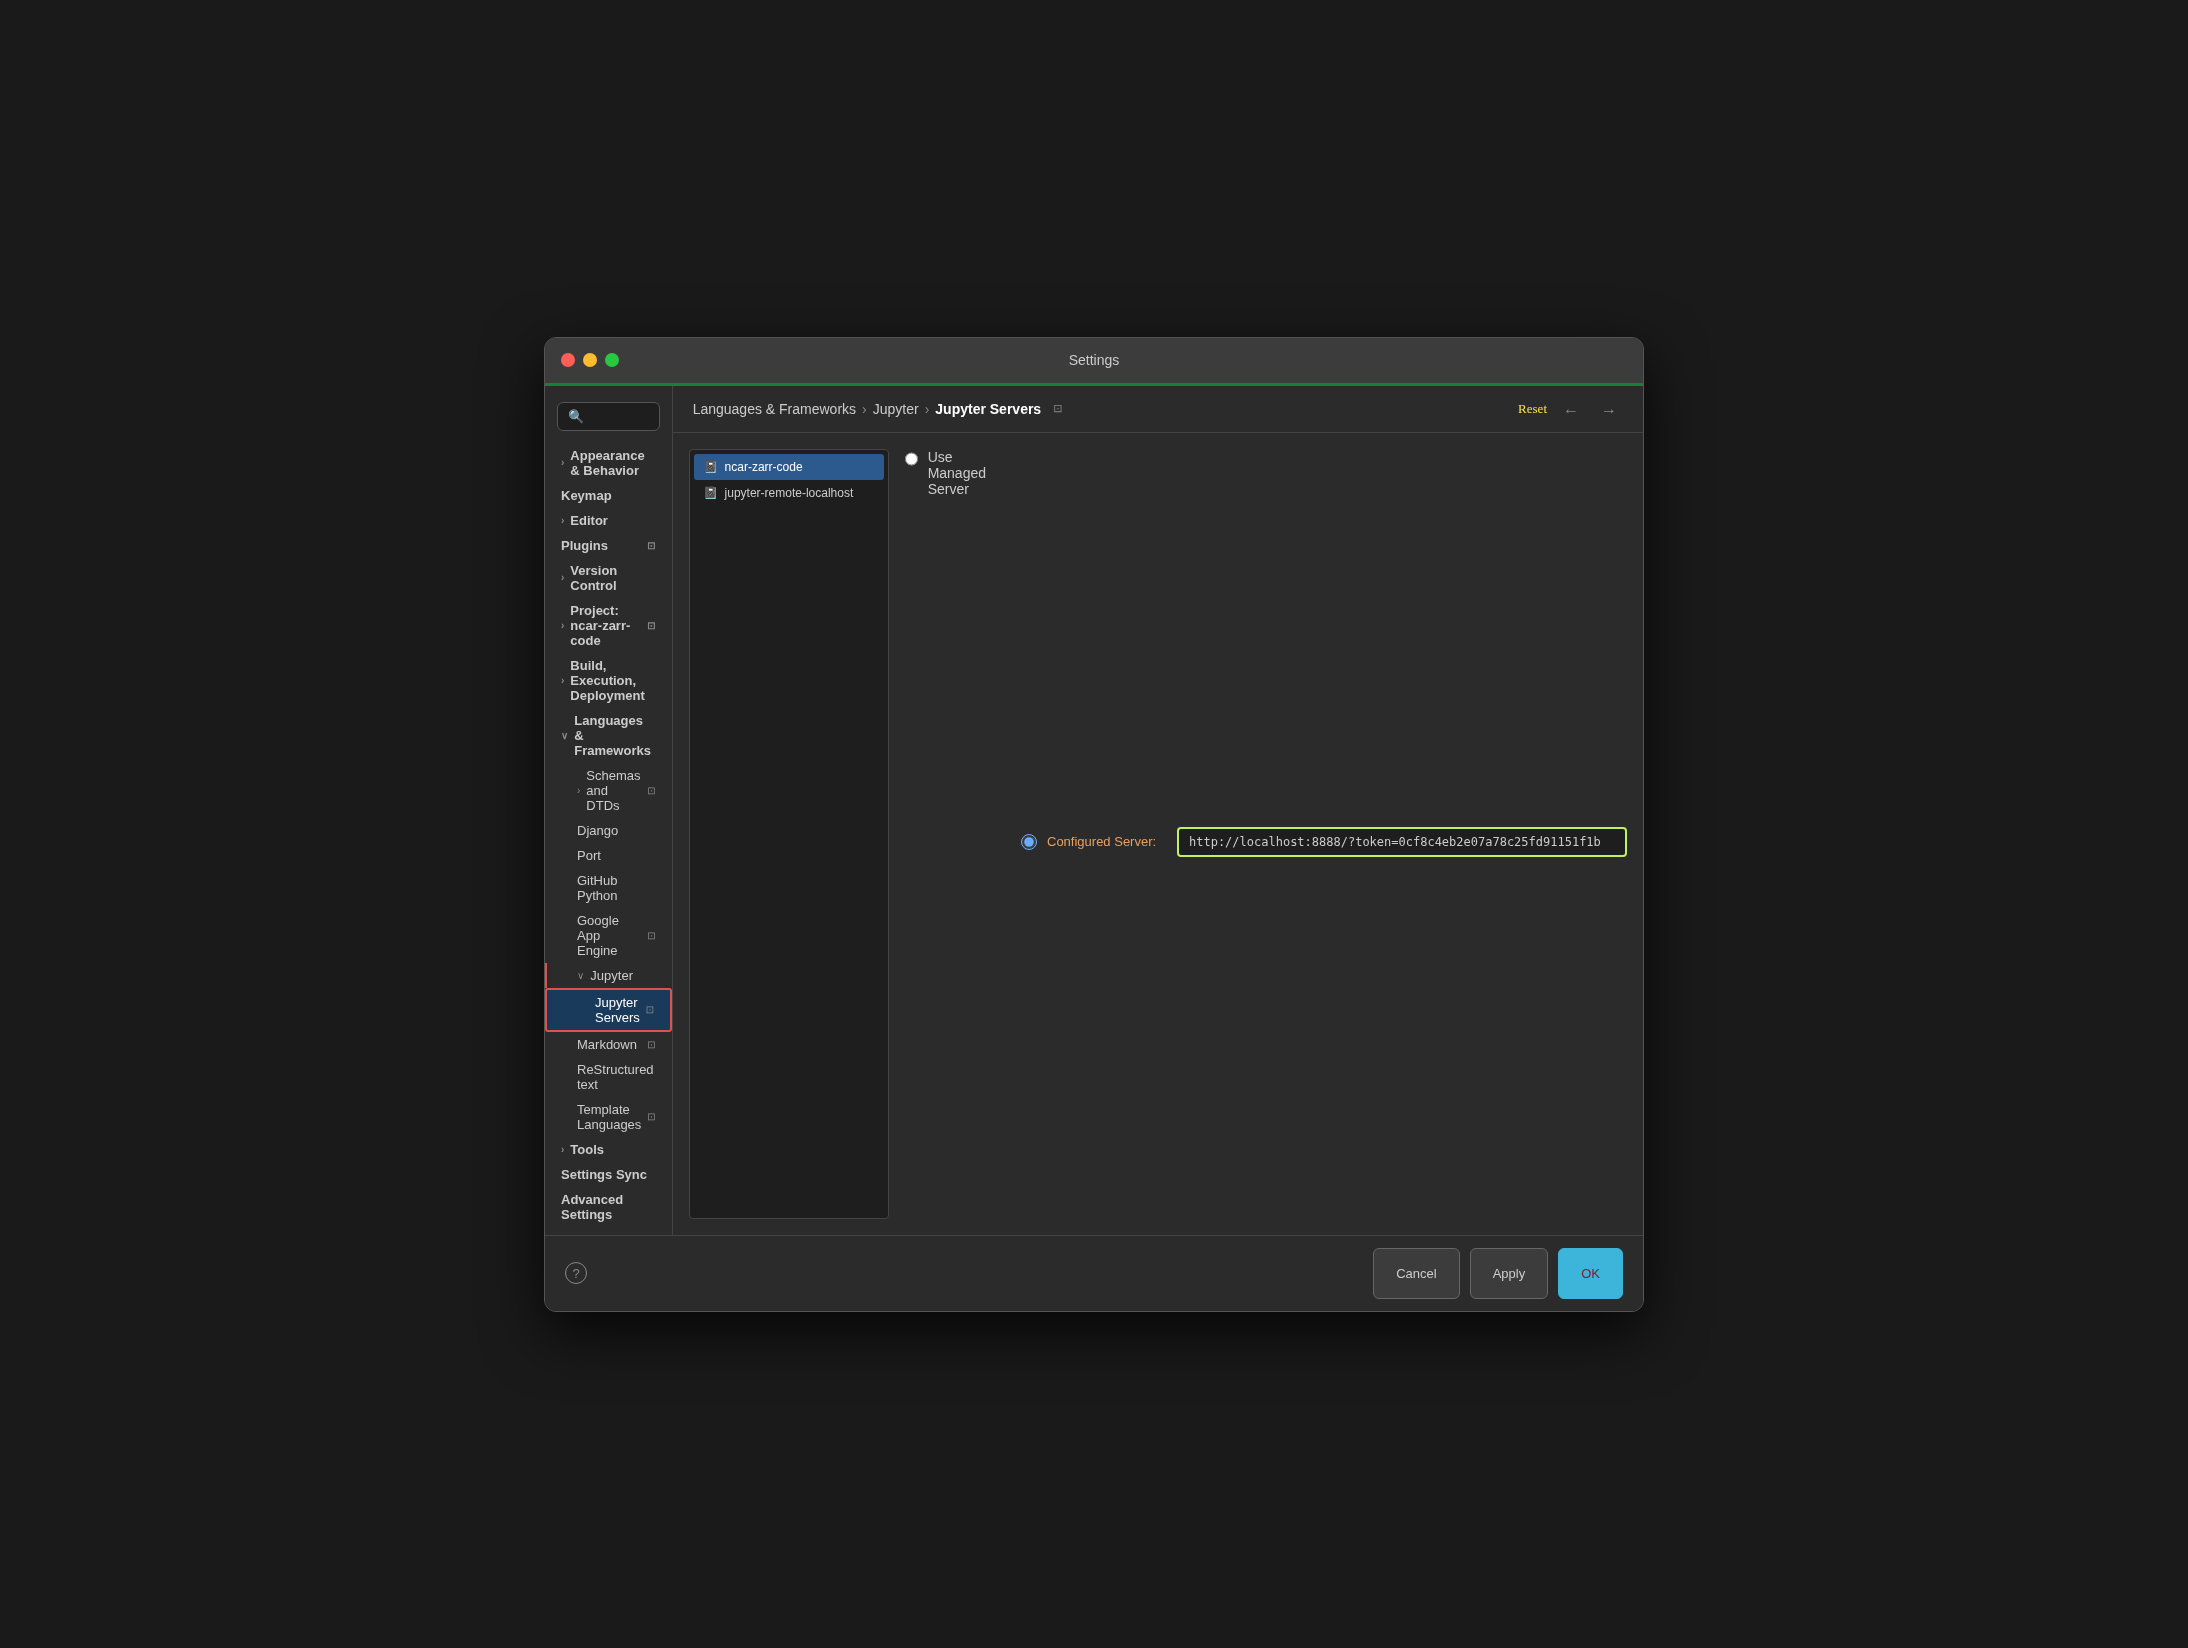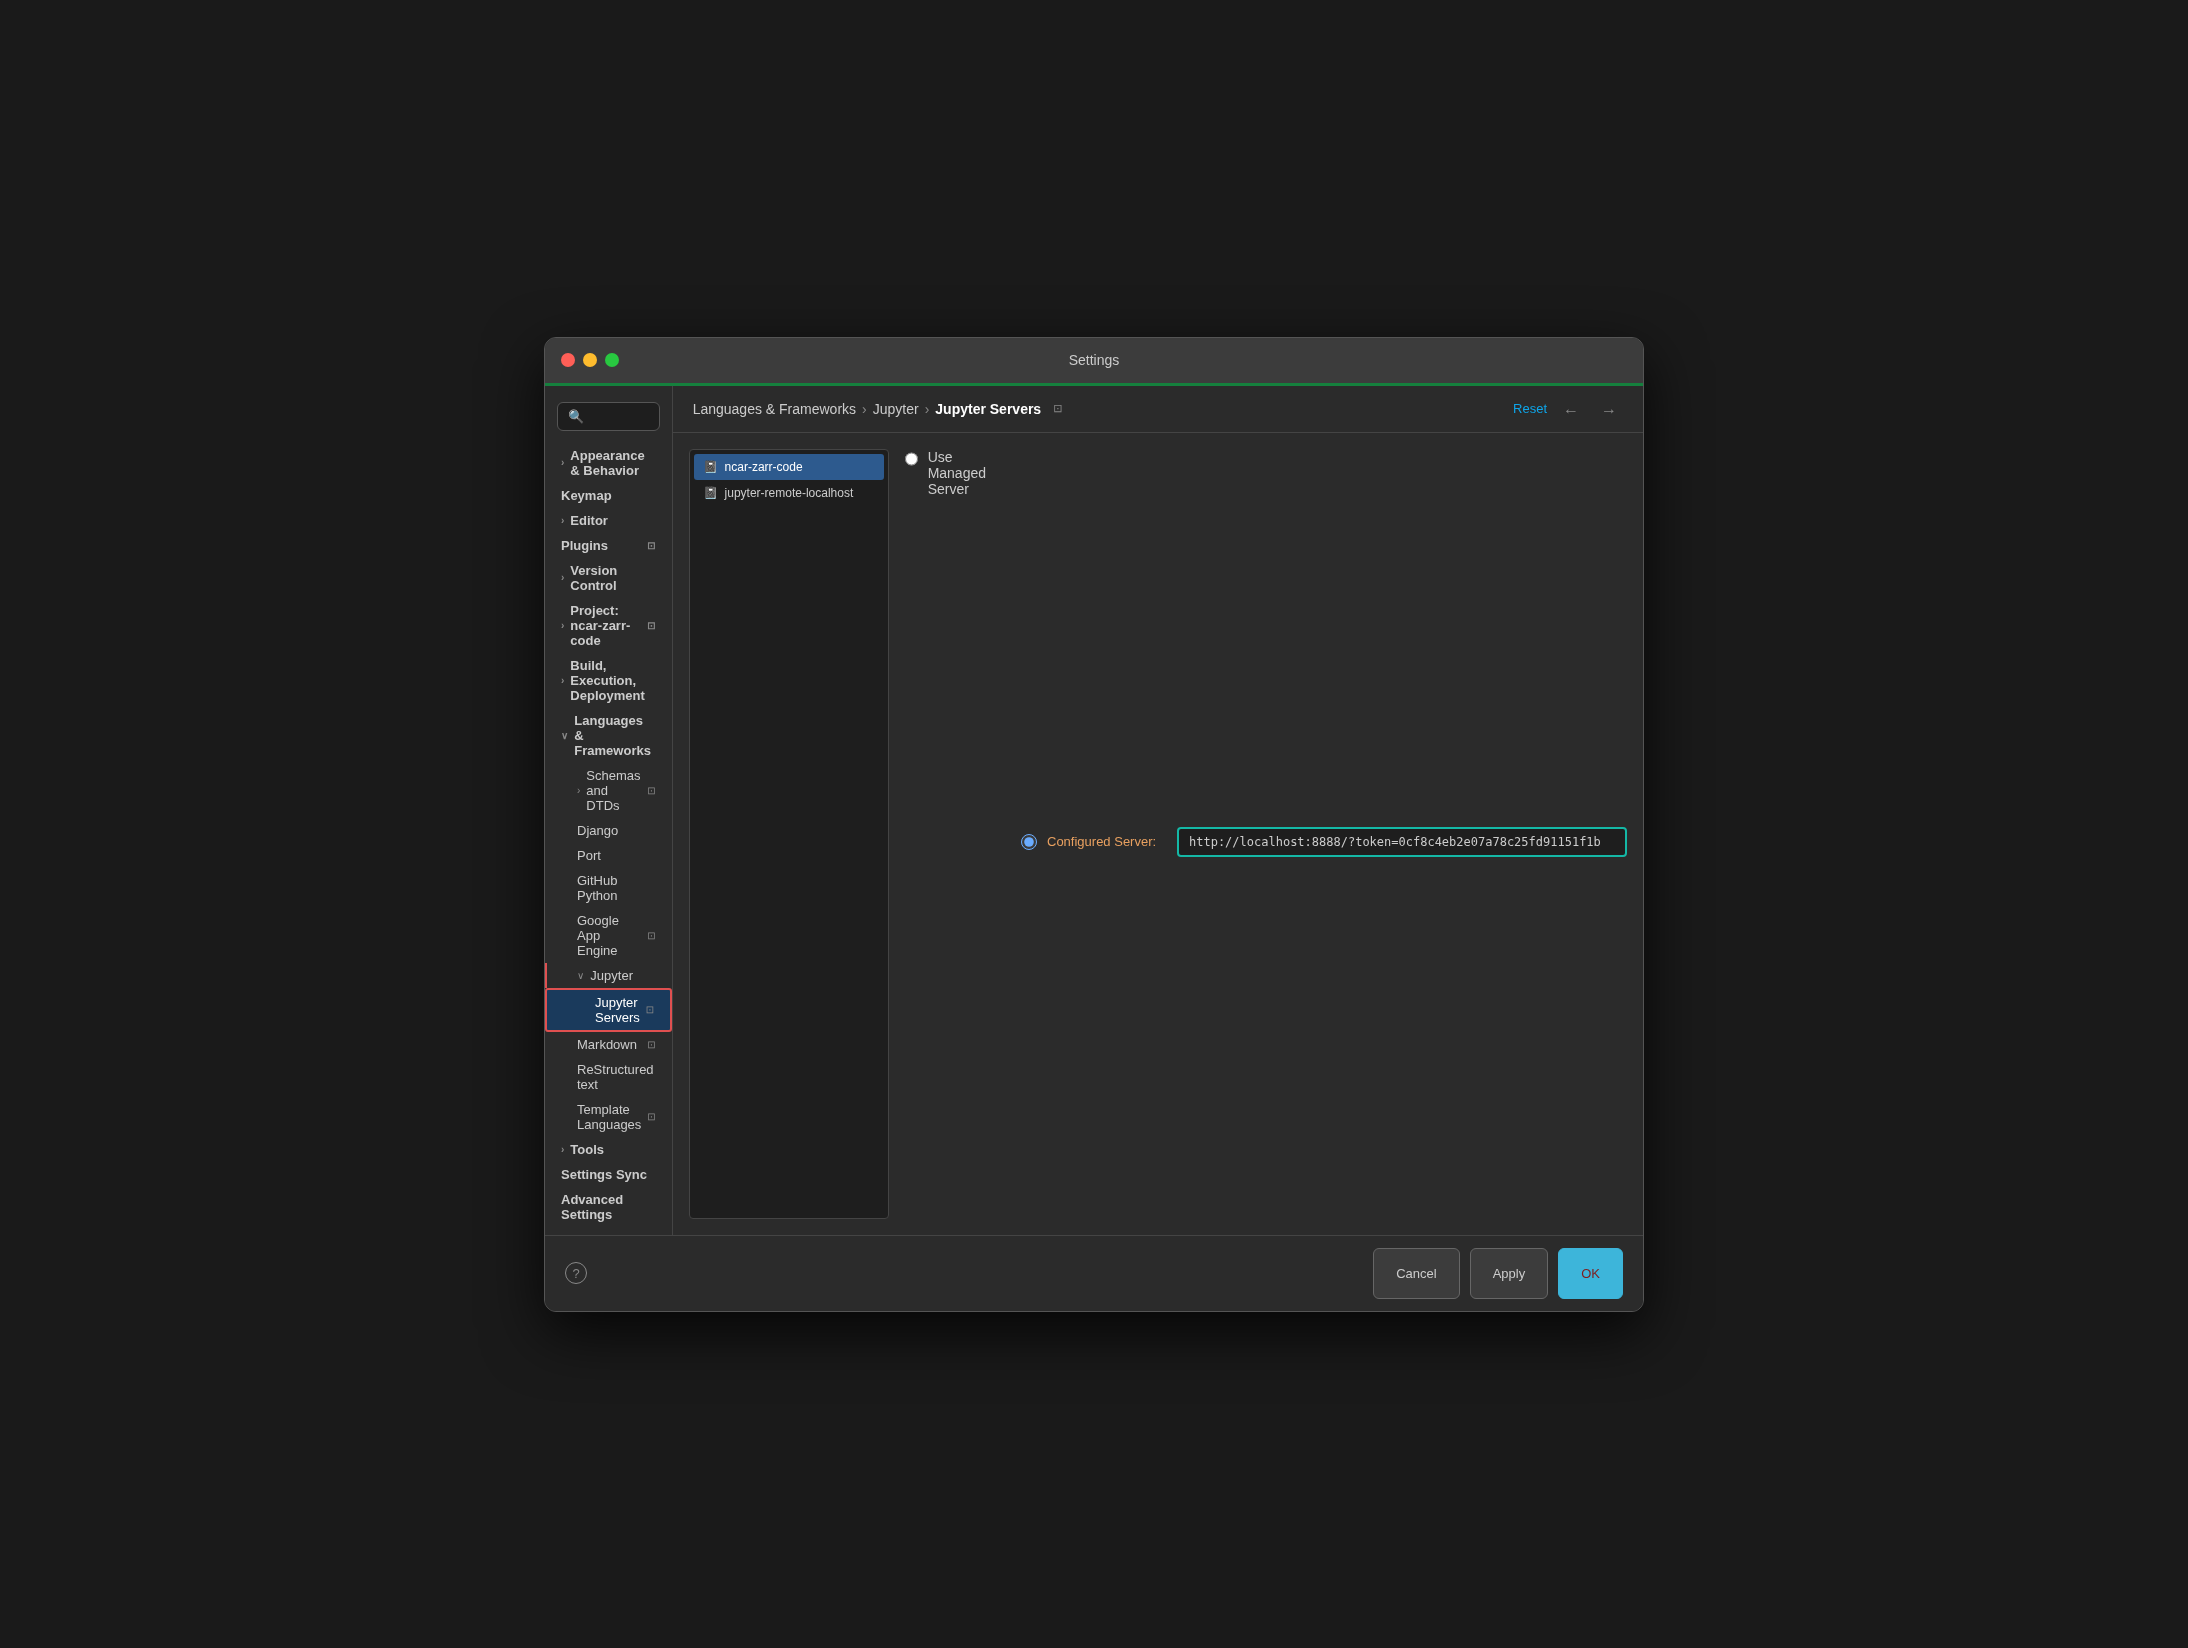--- a/index.html
+++ b/index.html
@@ -138,25 +138,26 @@
       color: #ccc;
     }
     .breadcrumb .sep { color: #888; }
     .breadcrumb .bold { font-weight: 700; color: #fff; }
     .breadcrumb-actions {
       display: flex;
       align-items: center;
       gap: 10px;
     }
     .reset-btn {
-      color: #0ea5e9;
+      color: #fde047;
       font-size: 13px;
       cursor: pointer;
       background: none;
       border: none;
+      font-family: Liberation Serif, serif;
     }
     .nav-arrow {
       color: #888;
       font-size: 16px;
       cursor: pointer;
       background: none;
       border: none;
       padding: 2px 6px;
     }
     .main-content {
@@ -256,21 +257,21 @@
       accent-color: #6aacff;
       cursor: pointer;
     }
     .configured-label {
       color: #e8a060;
       font-size: 13px;
       min-width: 120px;
     }
     .url-input {
       background: #1e1e1e;
-      border: 2px solid #14b8a6;
+      border: 2px solid #bef264;
       border-radius: 4px;
       padding: 6px 10px;
       color: #ccc;
       font-size: 12px;
       min-width: 450px;
       font-family: monospace;
     }
     .bottom-bar {
       background: #2b2b2b;
       border-top: 1px solid #444;

